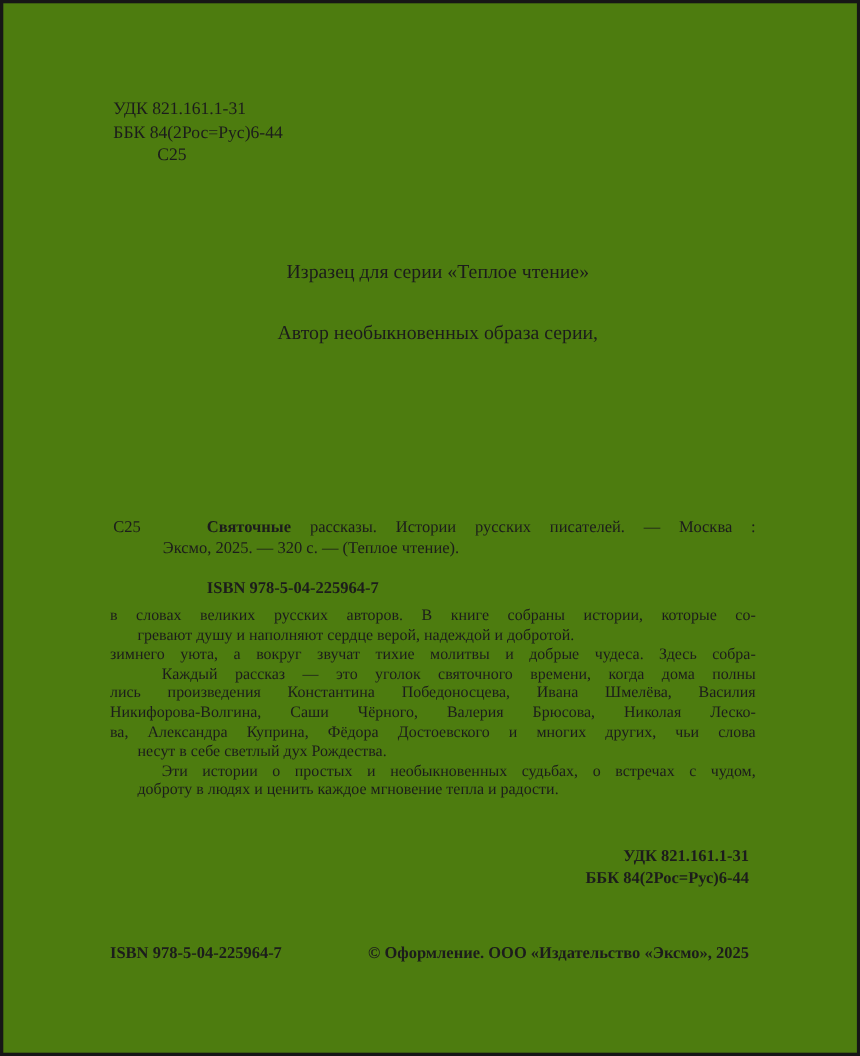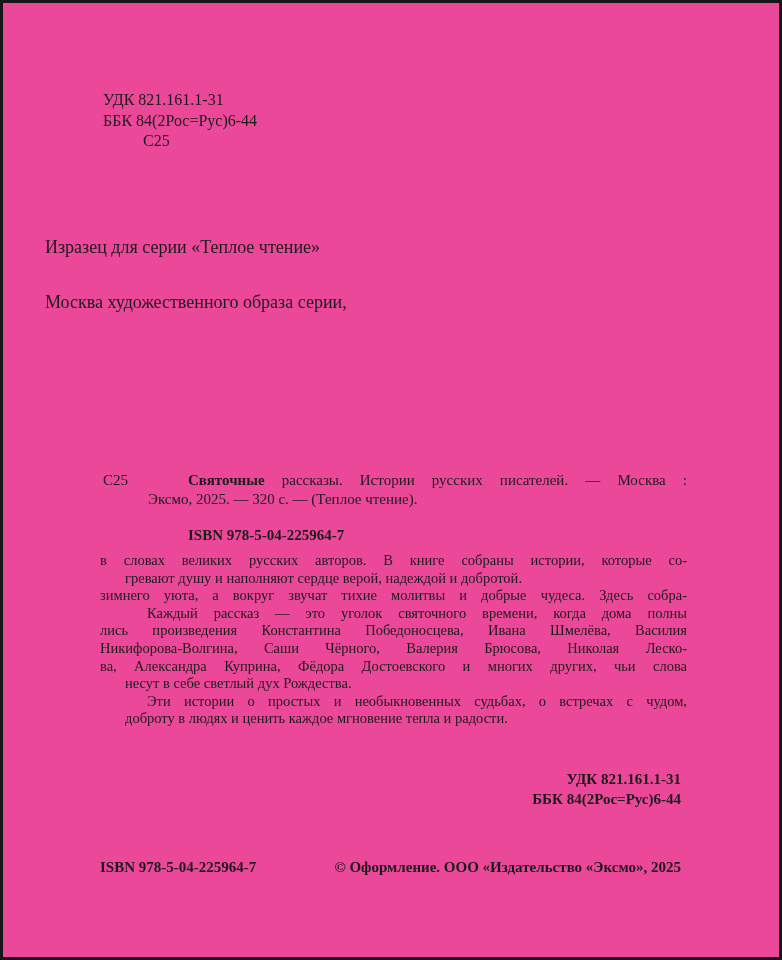--- a/index.html
+++ b/index.html
@@ -1,44 +1,44 @@
 <!DOCTYPE html>
 <html><head>
 <meta charset="utf-8">
 <style>
   html, body { margin: 0; padding: 0; background: #ffffff; }
   .page {
     position: relative;
     width: 782px;
     height: 960px;
     box-sizing: border-box;
-    background: #ec4899;
+    background: #4d7c0f;
     border: 3px solid #161616;
     font-family: "Liberation Serif", "DejaVu Serif", serif;
     color: #1c1c1c;
     overflow: hidden;
   }
 
   
   .top-codes {
     position: absolute;
     left: 100px;
     top: 87px;
     font-size: 16px;
     line-height: 20.5px;
     white-space: nowrap;
   }
   .top-codes .code-indent { padding-left: 40px; }
 
   
   .credit {
     position: absolute;
-    left: 42px;
+    left: 53px;
     width: 684px;
-    text-align: left;
+    text-align: center;
     font-size: 18px;
     line-height: 26px;
   }
   .credit.block1 { top: 231px; }
   .credit.block2 { top: 286px; }
   .italic { font-style: italic; }
 
   
   .bib-code {
     position: absolute;
@@ -117,21 +117,21 @@
     <div>УДК 821.161.1-31</div>
     <div>ББК 84(2Рос=Рус)6-44</div>
     <div class="code-indent">С25</div>
   </div>
 
   <div class="credit block1">
     <div>Изразец для серии «Теплое чтение»</div>
   </div>
 
   <div class="credit block2">
-    <div>Москва художественного образа серии,</div>
+    <div>Автор необыкновенных образа серии,</div>
   </div>
 
   <div class="bib-code">С25</div>
 
   <div class="bib">
     <div class="bib-l1"><span class="bold">Святочные</span><span> рассказы. Истории русских писателей. — Москва :</span></div>
     <div>Эксмо, 2025. — 320 с. — (Теплое чтение).</div>
     <div class="isbn-mid">ISBN 978-5-04-225964-7</div>
   </div>
 

